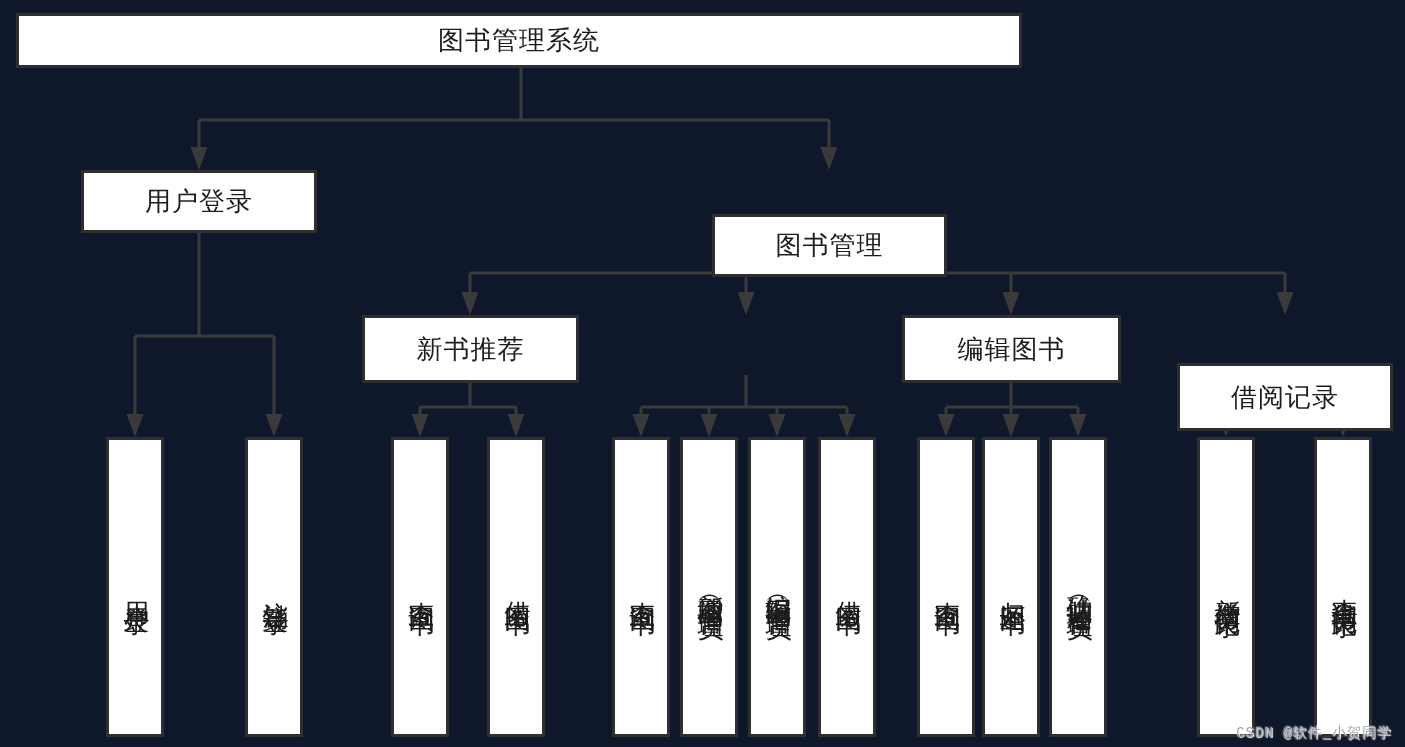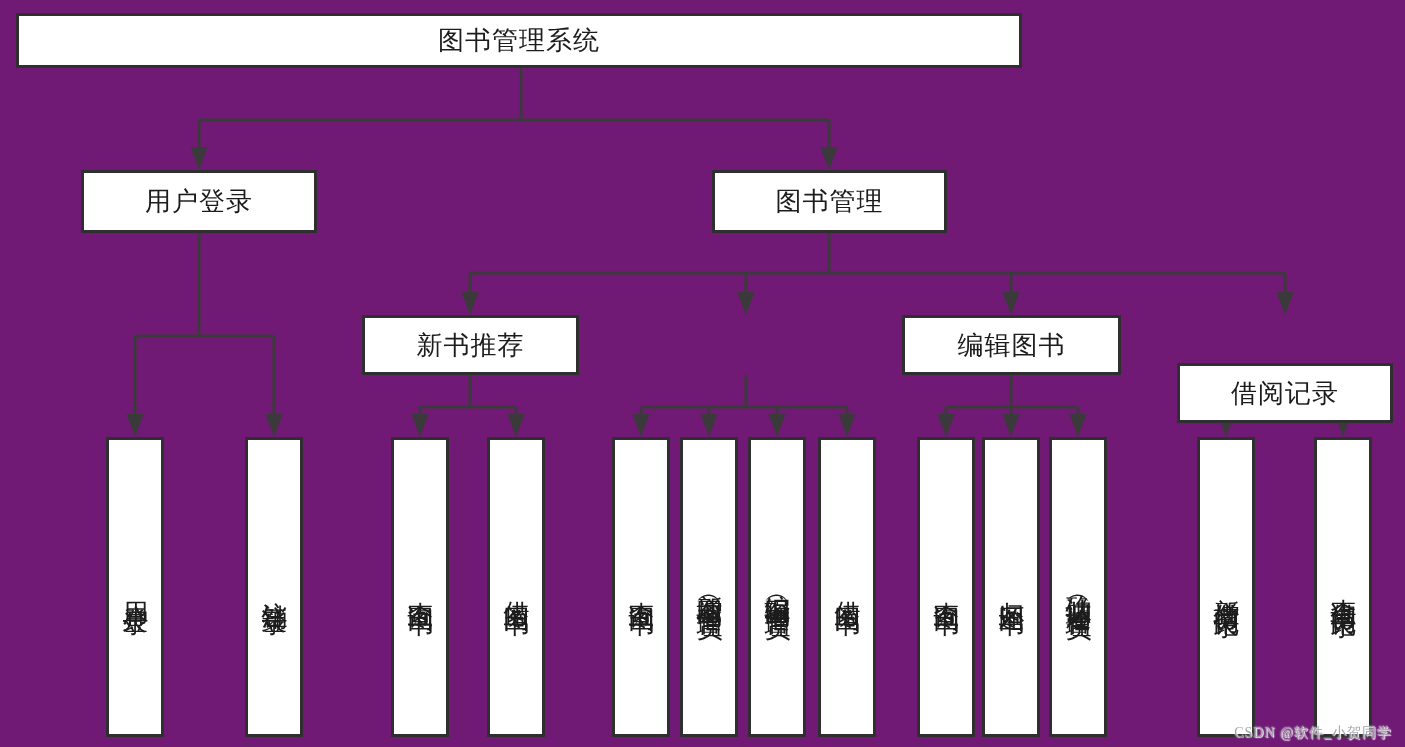--- a/index.html
+++ b/index.html
@@ -4,23 +4,23 @@
 <style>
   html, body {
     margin: 0;
     padding: 0;
     background: #ffffff;
   }
   .canvas {
     position: relative;
     width: 1405px;
     height: 747px;
-    background: #701a75;
+    background: #0f172a;
     overflow: hidden;
-    font-family: Liberation Serif, serif;
+    font-family: Liberation Mono, monospace;
     color: #1c1c1c;
   }
   .connectors {
     position: absolute;
     left: 0;
     top: 0;
     width: 1405px;
     height: 747px;
     pointer-events: none;
   }
@@ -31,21 +31,21 @@
     background: #ffffff;
     display: flex;
     align-items: center;
     justify-content: center;
     font-size: 26px;
     letter-spacing: 1px;
     color: #1c1c1c;
   }
   .root  { left: 16px;  top: 13px;  width: 1006px; height: 55px; }
   .lvl1  { top: 170px; height: 63px; }
-  .lvl2  { top: 315px; height: 60px; }
+  .lvl2  { top: 315px; height: 68px; }
   .leaf  { top: 437px; width: 58px; height: 300px; }
   .vtext {
     writing-mode: vertical-rl;
     text-orientation: mixed;
     letter-spacing: 3px;
     font-size: 26px;
     line-height: 1;
     white-space: nowrap;
   }
   .watermark {
@@ -119,21 +119,21 @@
       <polygon points="1002.5,414 1019.5,414 1011,437"></polygon>
       <polygon points="1069.5,414 1086.5,414 1078,437"></polygon>
       <polygon points="1217.5,414 1234.5,414 1226,437"></polygon>
       <polygon points="1334.5,414 1351.5,414 1343,437"></polygon>
     </g>
   </svg>
 
   <div class="node root">图书管理系统</div>
 
   <div class="node lvl1" style="left:81px; width:236px;">用户登录</div>
-  <div class="node lvl1" style="left:712px; width:235px;">图书管理</div>
+  <div class="node lvl1" style="left:712px; width:235px;margin-top:44px;">图书管理</div>
 
   <div class="node lvl2" style="left:362px; width:217px;">新书推荐</div>
   <div class="node lvl2" style="left:902px; width:219px;">编辑图书</div>
   <div class="node lvl2" style="left:1177px; width:216px;margin-top:48px;">借阅记录</div>
 
   <div class="node leaf" style="left:106px;">
     <span class="vtext">用户登录</span>
   </div>
   <div class="node leaf" style="left:245px;">
     <span class="vtext">注销登录</span>

